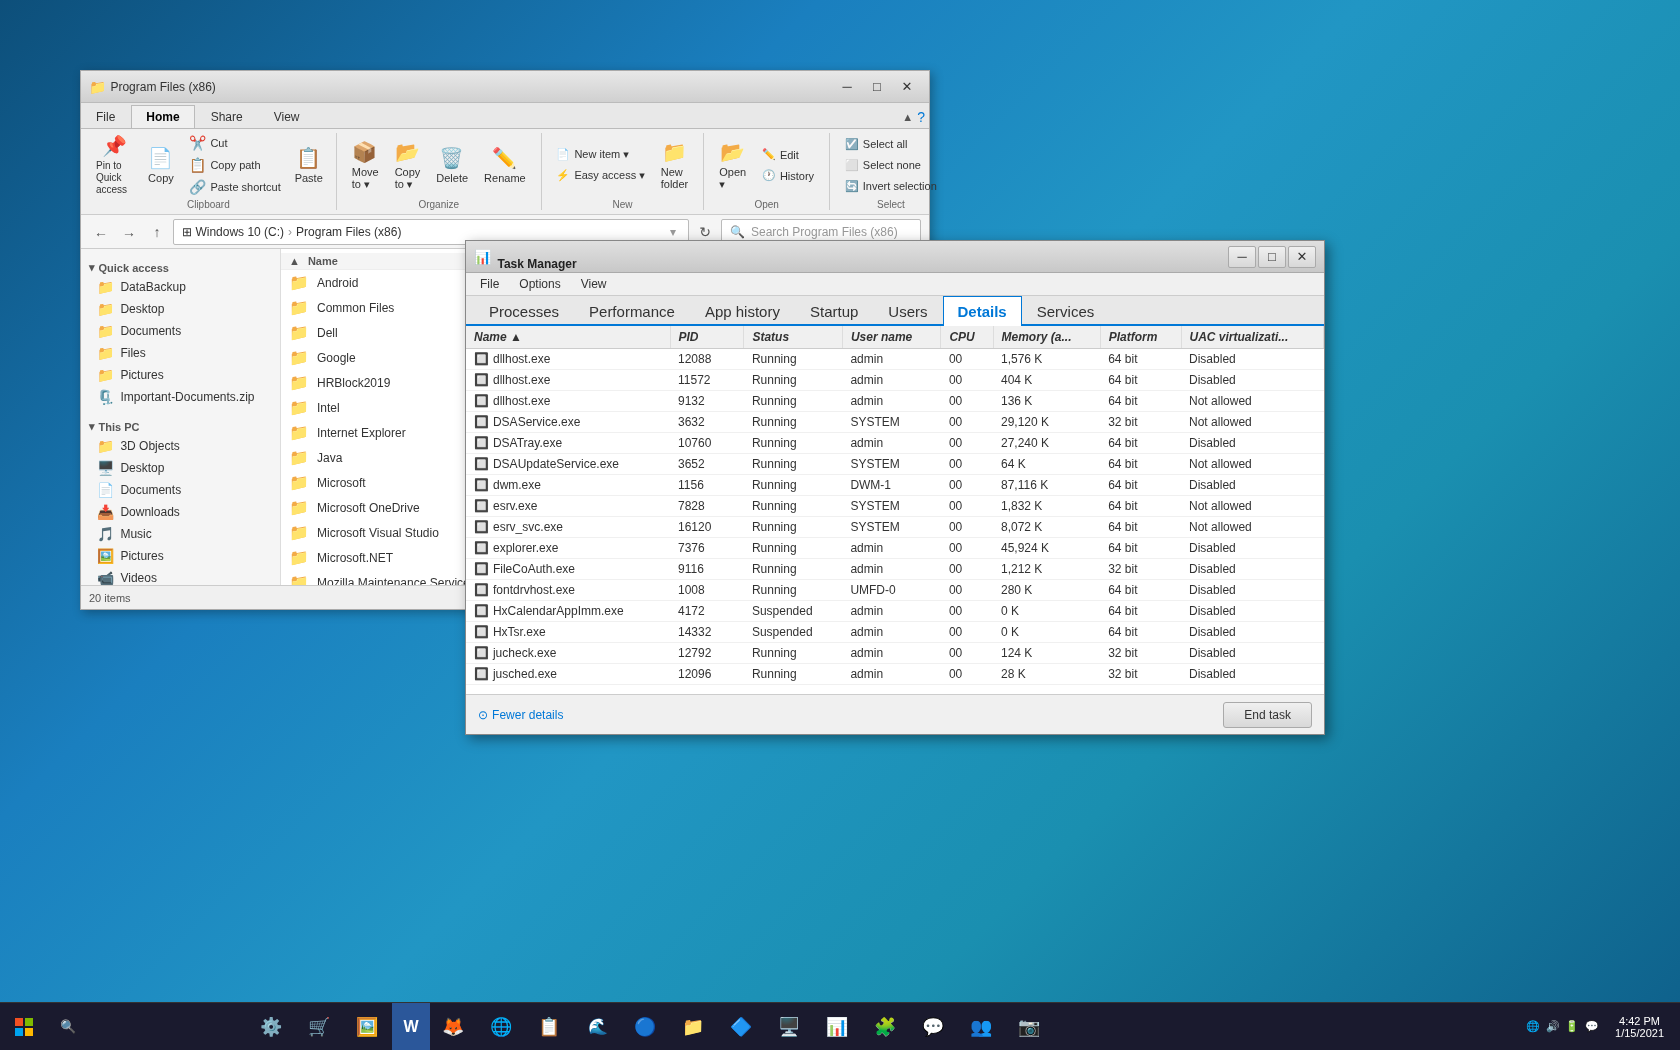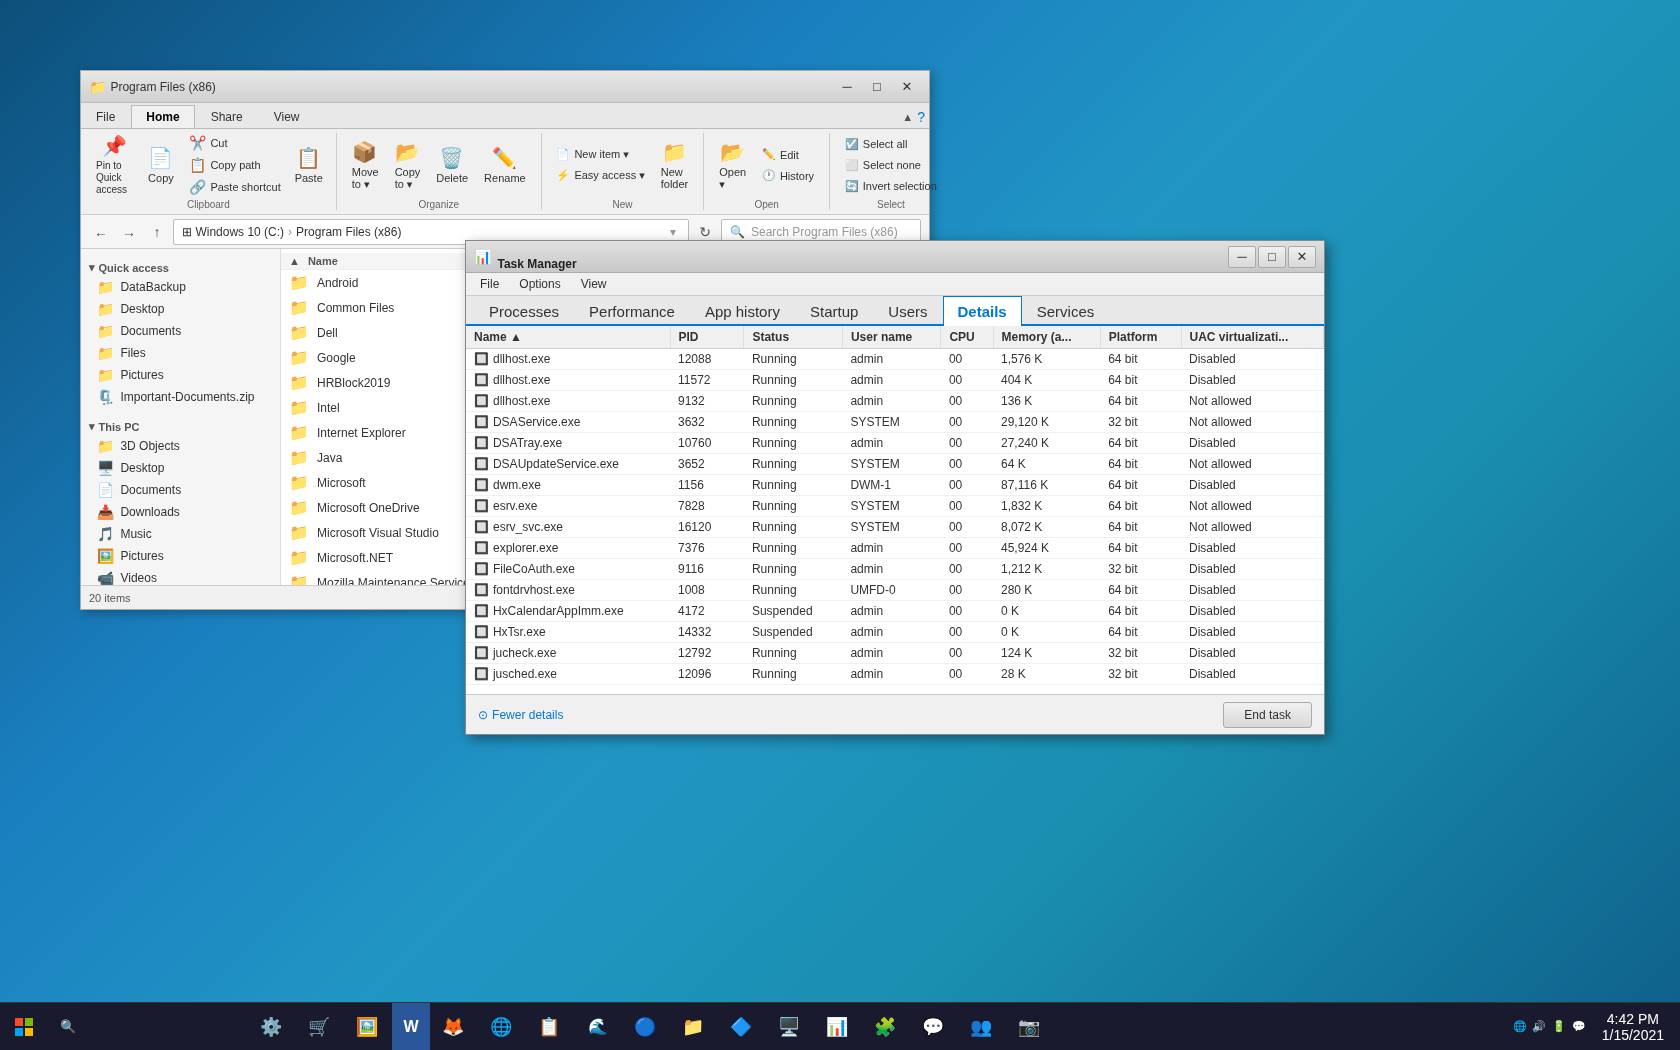--- a/index.html
+++ b/index.html
@@ -82,21 +82,21 @@
       align-items: center;
       gap: 6px;
       padding: 0 8px;
     }
     .taskbar-clock {
       display: flex;
       flex-direction: column;
       align-items: center;
       padding: 0 8px;
       color: white;
-      font-size: 14px;
+      font-size: 11px;
       cursor: pointer;
     }
 
     
     .file-explorer {
       position: absolute;
       top: 70px;
       left: 80px;
       width: 850px;
       height: 540px;
@@ -440,20 +440,21 @@
       border-bottom: 1px solid #ccc;
       border-right: 1px solid #ddd;
       padding: 4px 8px;
       text-align: left;
       font-weight: 600;
       color: #333;
       white-space: nowrap;
       position: sticky;
       top: 0;
       z-index: 5;
+      font-style: italic;
     }
     .tm-table td {
       padding: 3px 8px;
       border-bottom: 1px solid #f0f0f0;
       color: #333;
       white-space: nowrap;
     }
     .process-icon { font-size: 12px; margin-right: 4px; }
 
     .tm-footer {

